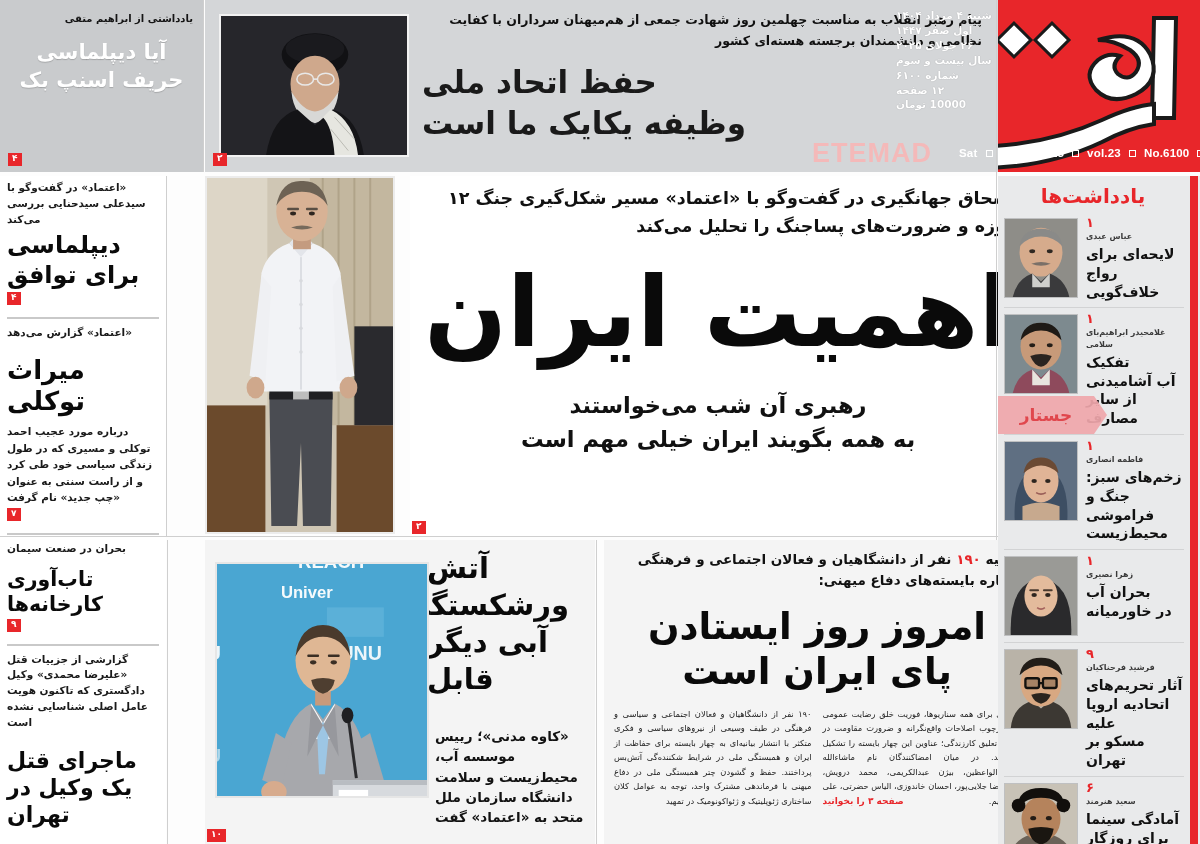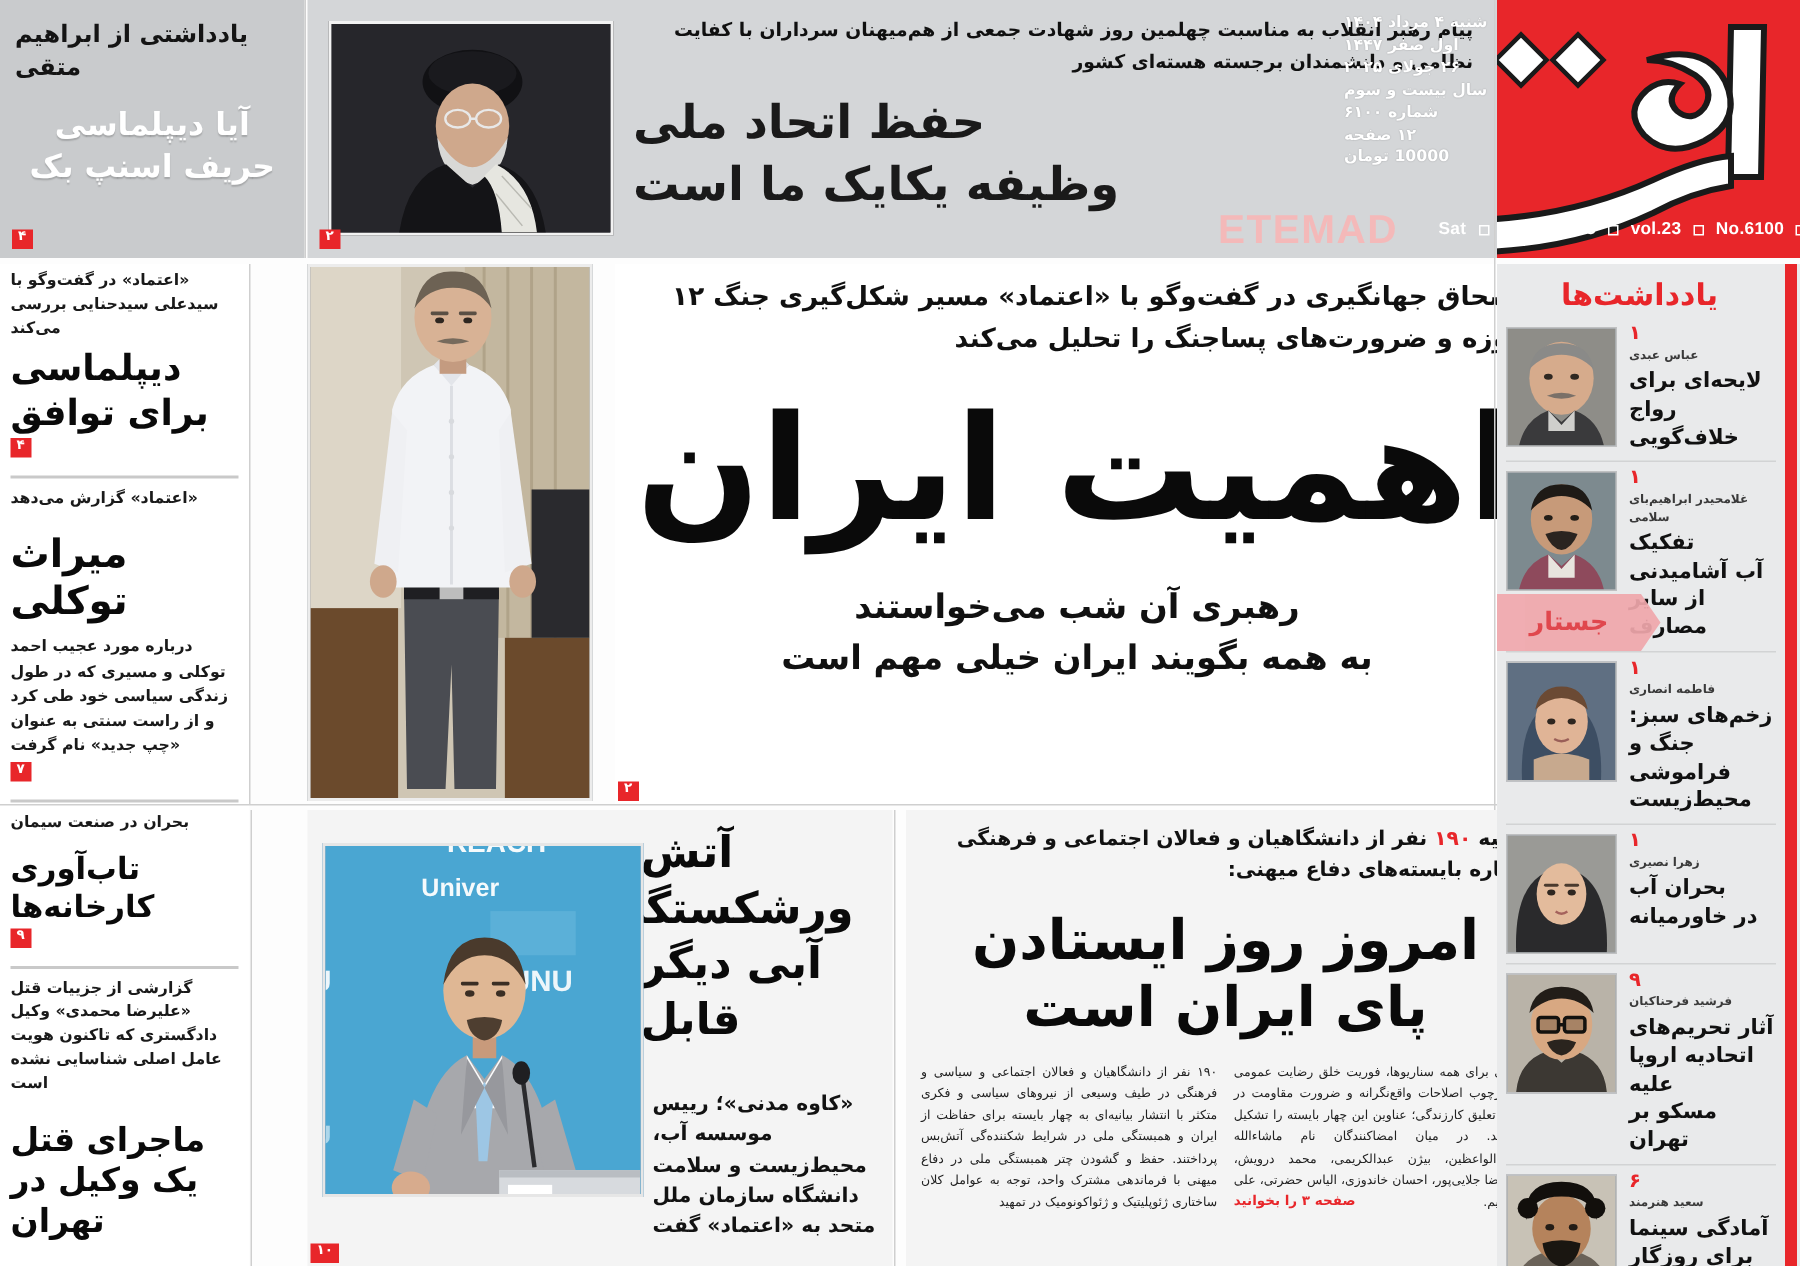--- a/index.html
+++ b/index.html
@@ -109,22 +109,22 @@
   }
 
   
   .top-note {
     position:absolute; top:0; left:0;
     width:203px; height:172px;
     background:#c9cbcd;
     padding:12px 10px 6px 10px;
   }
   .tn-kicker {
-    font-size:16px; font-weight:bold; color:#141414;
-    text-align:left; line-height:1.4;
+    font-size:10px; font-weight:bold; color:#141414;
+    text-align:right; line-height:1.4;
   }
   .tn-head {
     margin-top:13px;
     font-size:21px; font-weight:bold; color:#ffffff;
     text-align:center; line-height:1.33;
     text-shadow:0 1px 1px rgba(0,0,0,.18);
   }
 
   
   .lead {

